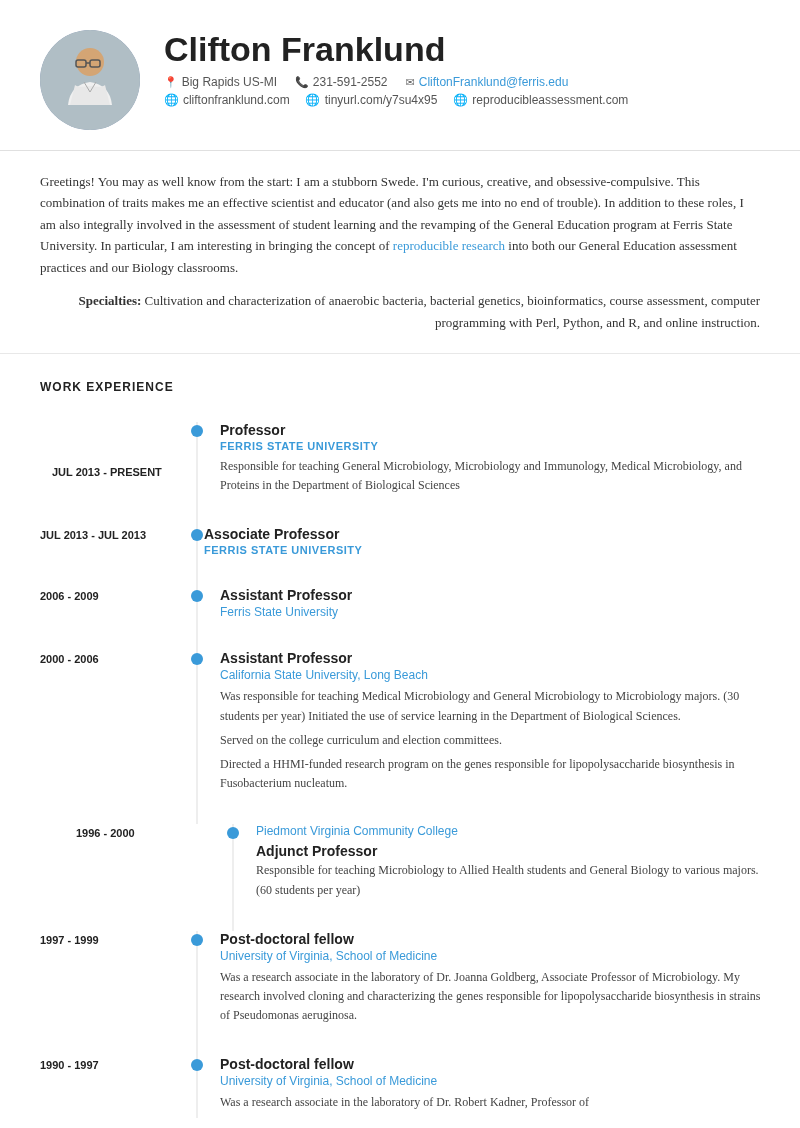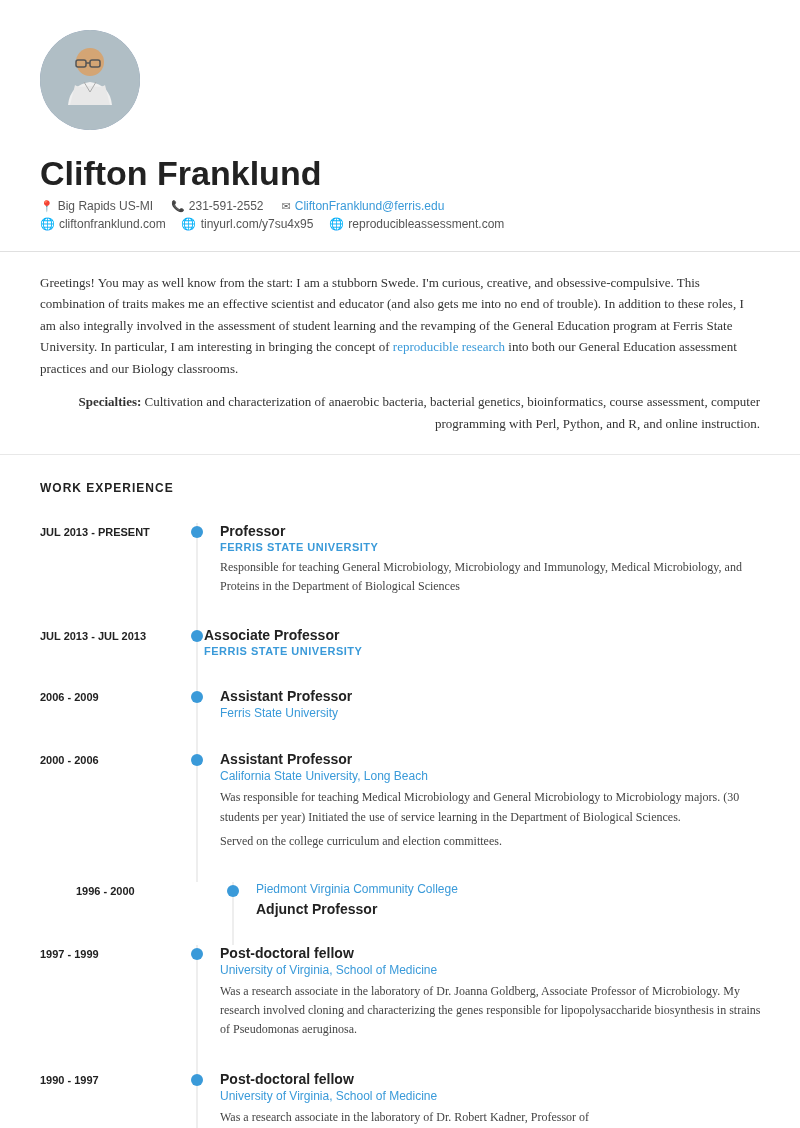--- a/index.html
+++ b/index.html
@@ -18,21 +18,20 @@
       background: #fff;
     }
 
     
     .header {
       padding: 30px 40px 20px 40px;
       display: flex;
       align-items: flex-start;
       gap: 24px;
       border-bottom: 1px solid #e0e0e0;
-      flex-direction: column;
     }
     .avatar {
       width: 100px;
       height: 100px;
       border-radius: 50%;
       background: #8b9db5;
       flex-shrink: 0;
       overflow: hidden;
       display: flex;
       align-items: center;
@@ -194,21 +193,21 @@
   </div>
 
   <div style="padding: 26px 0 0 40px;">
     <div class="section-heading">WORK EXPERIENCE</div>
   </div>
 
   <div style="padding-top: 16px;">
 
     <div id="work-entries-list">
         <div style="display: flex; margin-bottom: 26px;">
-          <div style="width: 190px; flex-shrink: 0; padding-left: 40px; padding-right: 10px; font-family: Arial, sans-serif; font-size: 11px; font-weight: bold; color: rgb(34, 34, 34); padding-top: 3px;">JUL 2013 - PRESENT</div>
+          <div style="width: 190px; flex-shrink: 0; padding-left: 52px; padding-right: 10px; font-family: Arial, sans-serif; font-size: 11px; font-weight: bold; color: rgb(34, 34, 34); padding-top: 3px; margin-top: 41px;">JUL 2013 - PRESENT</div>
           <div style="flex: 1 1 0%; padding-right: 30px; display: flex; gap: 16px;">
             <div style="position: relative; width: 14px; flex-shrink: 0; display: flex; flex-direction: column; align-items: center;">
               <div style="position: absolute; left: 50%; top: 0px; bottom: -26px; width: 1px; background: rgb(221, 221, 221); transform: translateX(-50%);"></div>
               <div style="width: 12px; height: 12px; border-radius: 50%; background: rgb(58, 154, 217); flex-shrink: 0; margin-top: 3px; position: relative; z-index: 1;"></div>
             </div>
             <div style="flex: 1 1 0%;">
               <div style="font-family: Arial, sans-serif; font-size: 14px; font-weight: bold; color: rgb(34, 34, 34); margin-bottom: 2px;">Professor</div>
               <div style="font-family: Arial, sans-serif; font-size: 11px; color: rgb(58, 154, 217); margin-bottom: 5px; text-transform: uppercase; font-weight: bold; letter-spacing: 0.5px;">FERRIS STATE UNIVERSITY</div>
               <p style="font-family: Georgia, serif; font-size: 12px; color: rgb(68, 68, 68); line-height: 1.6; margin-bottom: 5px;">Responsible for teaching General Microbiology, Microbiology and Immunology, Medical Microbiology, and Proteins in the Department of Biological Sciences</p>
             </div>
@@ -245,33 +244,35 @@
           <div style="flex: 1 1 0%; padding-right: 30px; display: flex; gap: 16px;">
             <div style="position: relative; width: 14px; flex-shrink: 0; display: flex; flex-direction: column; align-items: center;">
               <div style="position: absolute; left: 50%; top: 0px; bottom: -26px; width: 1px; background: rgb(221, 221, 221); transform: translateX(-50%);"></div>
               <div style="width: 12px; height: 12px; border-radius: 50%; background: rgb(58, 154, 217); flex-shrink: 0; margin-top: 3px; position: relative; z-index: 1;"></div>
             </div>
             <div style="flex: 1 1 0%;">
               <div style="font-family: Arial, sans-serif; font-size: 14px; font-weight: bold; color: rgb(34, 34, 34); margin-bottom: 2px;">Assistant Professor</div>
               <div style="font-family: Arial, sans-serif; font-size: 12px; color: rgb(58, 154, 217); margin-bottom: 5px;">California State University, Long Beach</div>
               <p style="font-family: Georgia, serif; font-size: 12px; color: rgb(68, 68, 68); line-height: 1.6; margin-bottom: 5px;">Was responsible for teaching Medical Microbiology and General Microbiology to Microbiology majors. (30 students per year) Initiated the use of service learning in the Department of Biological Sciences.</p>
               <p style="font-family: Georgia, serif; font-size: 12px; color: rgb(68, 68, 68); line-height: 1.6; margin-bottom: 5px;">Served on the college curriculum and election committees.</p>
+              <p style="font-family: Georgia, serif; font-size: 12px; color: rgb(68, 68, 68); line-height: 1.6; margin-bottom: 5px;">Directed a HHMI-funded research program on the genes responsible for lipopolysaccharide biosynthesis in Fusobacterium nucleatum.</p>
             </div>
           </div>
         </div>
         <div style="display: flex; margin-bottom: 26px; padding-left: 36px;">
           <div style="width: 190px; flex-shrink: 0; padding-left: 40px; padding-right: 10px; font-family: Arial, sans-serif; font-size: 11px; font-weight: bold; color: rgb(34, 34, 34); padding-top: 3px;">1996 - 2000</div>
           <div style="flex: 1 1 0%; padding-right: 30px; display: flex; gap: 16px;">
             <div style="position: relative; width: 14px; flex-shrink: 0; display: flex; flex-direction: column; align-items: center;">
               <div style="position: absolute; left: 50%; top: 0px; bottom: -26px; width: 1px; background: rgb(221, 221, 221); transform: translateX(-50%);"></div>
               <div style="width: 12px; height: 12px; border-radius: 50%; background: rgb(58, 154, 217); flex-shrink: 0; margin-top: 3px; position: relative; z-index: 1;"></div>
             </div>
             <div style="flex: 1 1 0%;">
               <div style="font-family: Arial, sans-serif; font-size: 12px; color: rgb(58, 154, 217); margin-bottom: 5px;">Piedmont Virginia Community College</div>
               <div style="font-family: Arial, sans-serif; font-size: 14px; font-weight: bold; color: rgb(34, 34, 34); margin-bottom: 2px;">Adjunct Professor</div>
+              <p style="font-family: Georgia, serif; font-size: 12px; color: rgb(68, 68, 68); line-height: 1.6; margin-bottom: 5px;">Responsible for teaching Microbiology to Allied Health students and General Biology to various majors. (60 students per year)</p>
             </div>
           </div>
         </div>
         <div style="display: flex; margin-bottom: 26px;">
           <div style="width: 190px; flex-shrink: 0; padding-left: 40px; padding-right: 10px; font-family: Arial, sans-serif; font-size: 11px; font-weight: bold; color: rgb(34, 34, 34); padding-top: 3px;">1997 - 1999</div>
           <div style="flex: 1 1 0%; padding-right: 30px; display: flex; gap: 16px;">
             <div style="position: relative; width: 14px; flex-shrink: 0; display: flex; flex-direction: column; align-items: center;">
               <div style="position: absolute; left: 50%; top: 0px; bottom: -26px; width: 1px; background: rgb(221, 221, 221); transform: translateX(-50%);"></div>
               <div style="width: 12px; height: 12px; border-radius: 50%; background: rgb(58, 154, 217); flex-shrink: 0; margin-top: 3px; position: relative; z-index: 1;"></div>
             </div>

